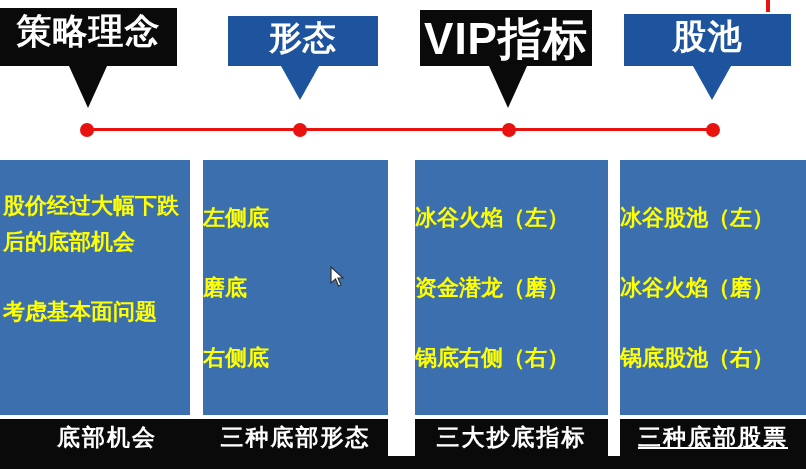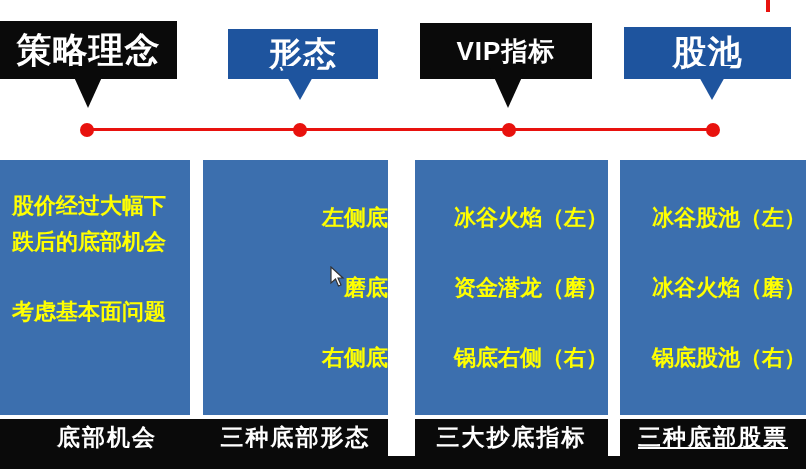--- a/index.html
+++ b/index.html
@@ -10,26 +10,24 @@
   .stage {
     position: relative;
     width: 806px;
     height: 469px;
     background: var(--bg, #ffffff);
     overflow: hidden;
   }
   .hdr {
     position: absolute;
     display: flex;
-    align-items: center;
     justify-content: center;
     color: #ffffff;
     font-weight: bold;
     letter-spacing: 1px;
-    margin-top: 13px;
   }
   .hdr.black { background: var(--header-black, #0a0a0a); }
   .hdr.blue  { background: var(--header-blue, #1e549e); }
   .ptr {
     position: absolute;
     width: 0; height: 0;
     border-left: 19px solid transparent;
     border-right: 19px solid transparent;
   }
   .ptr.black { border-top: 42px solid var(--header-black, #0a0a0a); }
@@ -53,30 +51,30 @@
   .body-box {
     position: absolute;
     top: 160px;
     height: 255px;
     background: var(--body-blue, #3c6fae);
     color: var(--text-yellow, #ffff00);
     font-weight: bold;
     box-sizing: border-box;
   }
   .body-box.left {
-    padding: 28px 8px 0 12px;
+    padding: 28px 8px 0 3px;
     font-size: 22px;
     line-height: 36px;
     text-align: left;
   }
   .body-box.left .para2 { margin-top: 34px; }
   .body-box.centered {
     display: flex;
     flex-direction: column;
-    align-items: flex-end;
+    align-items: flex-start;
     justify-content: center;
     gap: 44px;
     font-size: 22px;
     line-height: 26px;
     text-align: center;
   }
   .footer-bar {
     position: absolute;
     top: 419px;
     height: 37px;
@@ -104,21 +102,21 @@
 <body>
 
 <div class="stage">
 
   <div class="hdr black" style="left:0; top:8px; width:177px; height:58px; font-size:35px;">
     <span>策略理念</span>
   </div>
   <div class="hdr blue" style="left:228px; top:16px; width:150px; height:50px; font-size:33px;">
     <span>形态</span>
   </div>
-  <div class="hdr black" style="left:420px; top:10px; width:172px; height:56px; font-size:26px;">
+  <div class="hdr black" style="left:420px; top:10px; width:172px; height:56px; font-size:44px;">
     <span>VIP指标</span>
   </div>
   <div class="hdr blue" style="left:624px; top:14px; width:167px; height:52px; font-size:34px;">
     <span>股池</span>
   </div>
 
   <div class="ptr black" style="left:69px; top:66px;"></div>
   <div class="ptr blue" style="left:281px; top:66px;"></div>
   <div class="ptr black" style="left:489px; top:66px;"></div>
   <div class="ptr blue" style="left:693px; top:66px;"></div>

